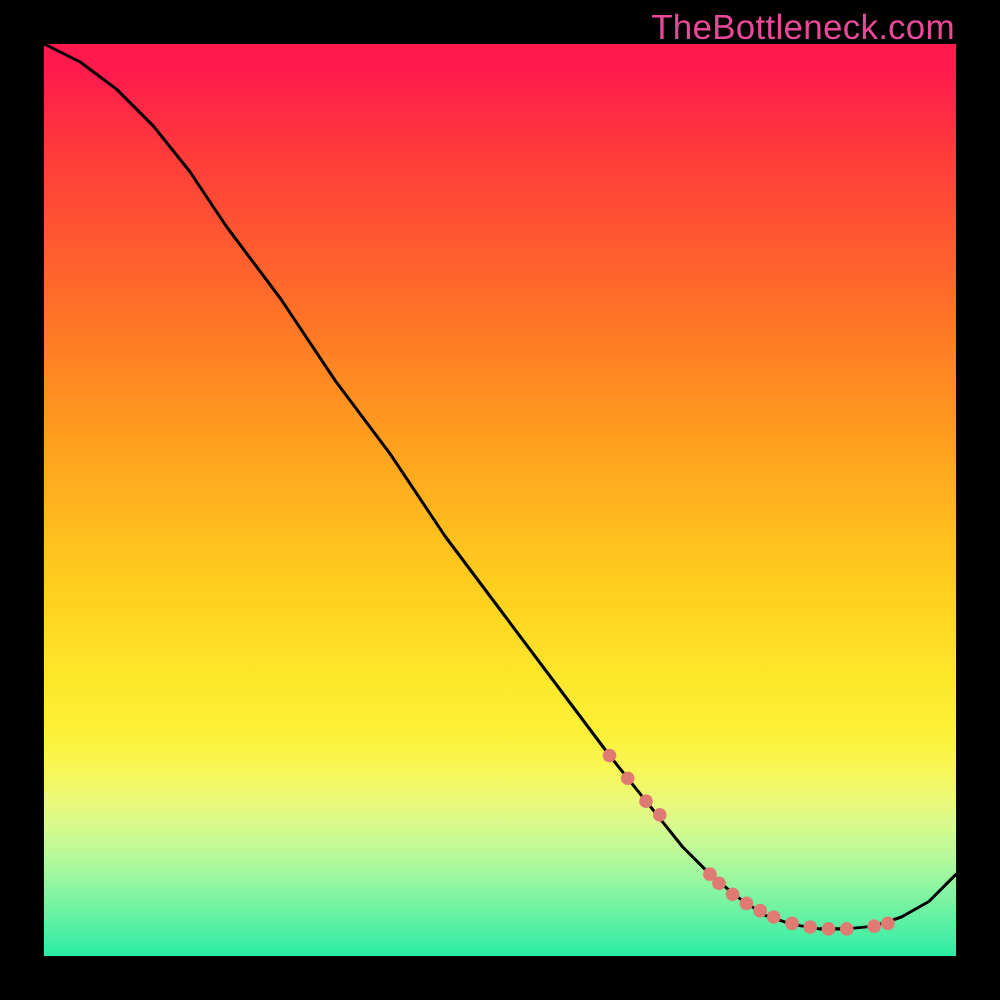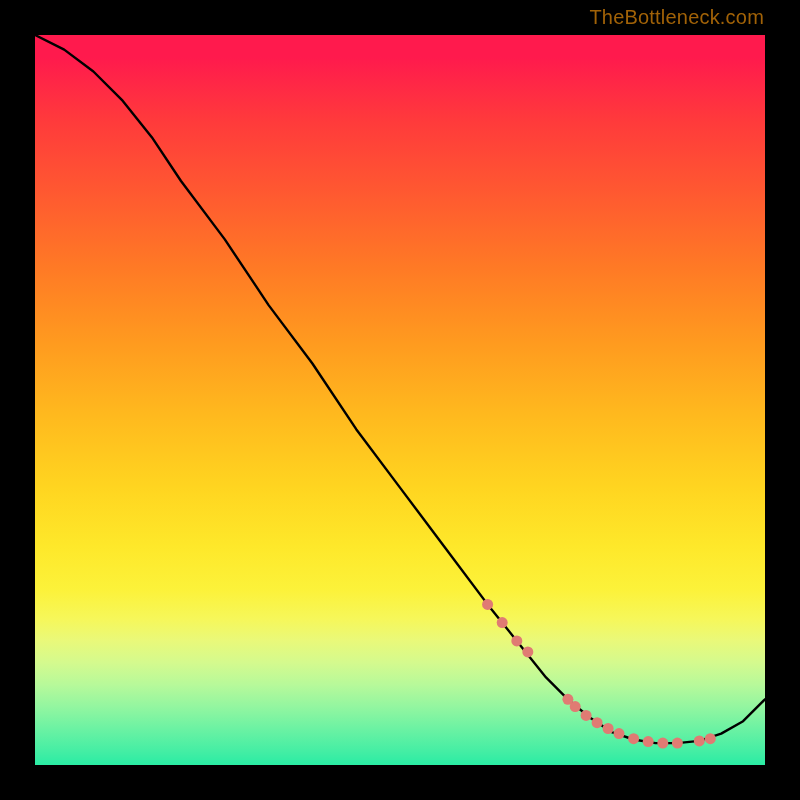--- a/index.html
+++ b/index.html
@@ -51,22 +51,22 @@
     );
   }
   .curve {
     position: absolute;
     inset: 0;
   }
   .watermark {
     position: absolute;
     top: 6px;
     right: 36px;
-    color: #a16207;
-    font-size: 20px;
+    color: #ec4899;
+    font-size: 28px;
     letter-spacing: 0.2px;
     user-select: none;
   }
 </style>
 </head>
 <body>
 
 <div class="frame">
   <div class="watermark">TheBottleneck.com</div>
   <div class="plot">

